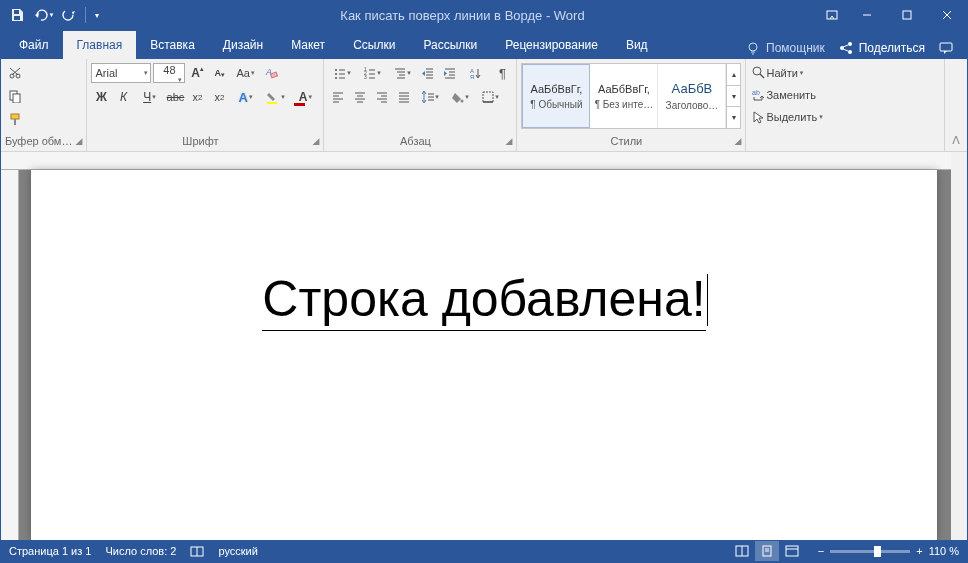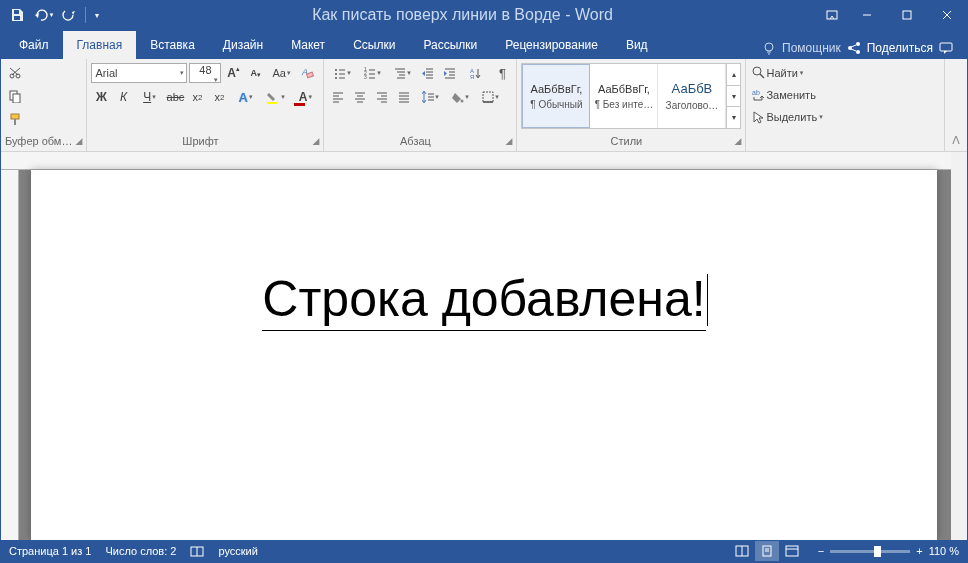--- a/index.html
+++ b/index.html
@@ -4,50 +4,50 @@
 <style>
 *{box-sizing:border-box;margin:0;padding:0;font-family:"Segoe UI",Arial,sans-serif;}
 body{background:#ccc;width:968px;height:563px;overflow:hidden;}
 .app{width:968px;height:563px;background:#fff;display:flex;flex-direction:column;border:1px solid #2b579a;}
 
 
 .titlebar{height:28px;background:#2b579a;display:flex;align-items:center;color:#fff;font-size:12px;}
 .qat{display:flex;align-items:center;gap:2px;padding:0 4px;}
 .qat .btn{width:24px;height:24px;display:flex;align-items:center;justify-content:center;cursor:pointer;}
 .qat-sep{width:1px;height:16px;background:rgba(255,255,255,0.3);margin:0 2px;}
-.title-text{flex:1;text-align:center;color:#c9d8ef;font-size:16px;}
+.title-text{flex:1;text-align:center;color:#c9d8ef;font-size:13px;}
 .winbtns{display:flex;}
 .winbtn{width:40px;height:28px;display:flex;align-items:center;justify-content:center;cursor:pointer;}
 .ribbon-opts{width:30px;height:28px;display:flex;align-items:center;justify-content:center;cursor:pointer;}
 
 
 .tabs{height:30px;background:#2b579a;display:flex;align-items:flex-end;color:#fff;font-size:12px;padding-left:4px;}
 .tab{padding:7px 14px;cursor:pointer;color:#fff;}
 .tab.file{background:#2b579a;}
 .tab.active{background:#f1f1f1;color:#2b579a;}
-.tabs-right{margin-left:auto;display:flex;align-items:center;padding-right:6px;gap:0;}
+.tabs-right{margin-left:auto;display:flex;align-items:center;padding-right:6px;gap:8px;}
 .tell-me{display:flex;align-items:center;gap:6px;color:#c9d8ef;}
 .share-btn{display:flex;align-items:flex-end;gap:6px;color:#fff;cursor:pointer;padding:4px 6px;}
 
 
 .ribbon{height:93px;background:#f1f1f1;border-bottom:1px solid #d4d4d4;display:flex;font-size:11px;color:#444;}
 .group{display:flex;flex-direction:column;border-right:1px solid #d4d4d4;padding:2px 4px 0;}
 .group-body{flex:1;display:flex;align-items:flex-start;gap:2px;padding-top:2px;}
 .group-label{height:16px;text-align:center;font-size:11px;color:#666;position:relative;padding-right:10px;}
 .group-label .launcher{position:absolute;right:0;top:1px;cursor:pointer;font-size:9px;color:#888;}
 .bigbtn{display:flex;flex-direction:column;align-items:center;justify-content:center;width:44px;cursor:pointer;padding:2px;}
 .bigbtn .glyph{width:32px;height:32px;display:flex;align-items:center;justify-content:center;}
 .bigbtn .lbl{font-size:11px;text-align:center;line-height:11px;margin-top:2px;}
 .col{display:flex;flex-direction:column;gap:3px;}
 .row{display:flex;align-items:center;gap:2px;}
 .smbtn{width:20px;height:20px;display:flex;align-items:center;justify-content:center;cursor:pointer;border-radius:2px;position:relative;}
 .smbtn.dd{width:28px;}
 .smbtn .caret{font-size:7px;color:#666;margin-left:1px;}
 .input-box{height:20px;border:1px solid #ababab;background:#fff;font-size:11px;padding:0 3px;display:flex;align-items:center;}
-.font-name{width:96px;justify-content:flex-end;}
+.font-name{width:60px;justify-content:flex-end;}
 .font-size{width:32px;flex-direction:column;}
 .styles-gallery{display:flex;border:1px solid #c6c6c6;background:#fff;height:66px;}
 .style-item{width:68px;border-right:1px solid #e5e5e5;display:flex;flex-direction:column;align-items:center;justify-content:center;cursor:pointer;padding:2px;}
 .style-item:last-child{border-right:none;}
 .style-preview{font-size:11px;color:#333;margin-bottom:4px;text-align:center;}
 .style-name{font-size:10px;color:#555;text-align:center;white-space:nowrap;overflow:hidden;text-overflow:ellipsis;width:100%;}
 .style-item.sel{border:1px solid #a5b8d4;background:#eaf0fa;}
 .gallery-scroll{width:14px;display:flex;flex-direction:column;border-left:1px solid #c6c6c6;}
 .gallery-scroll div{flex:1;display:flex;align-items:center;justify-content:center;font-size:8px;cursor:pointer;border-bottom:1px solid #c6c6c6;}
 .gallery-scroll div:last-child{border-bottom:none;}

